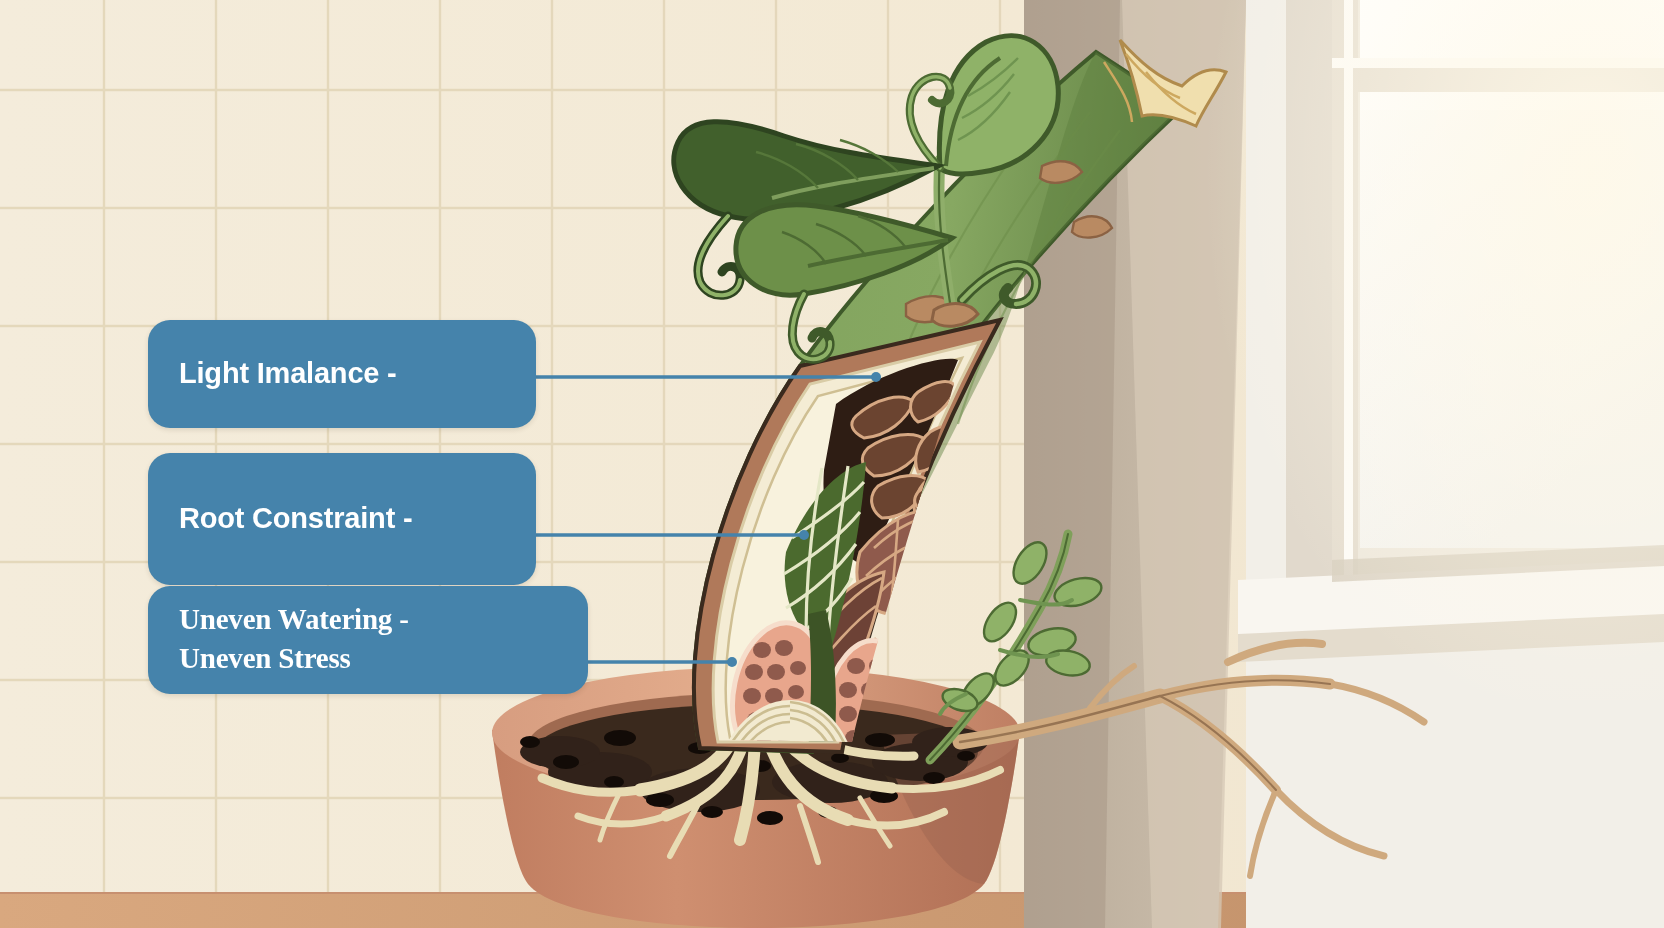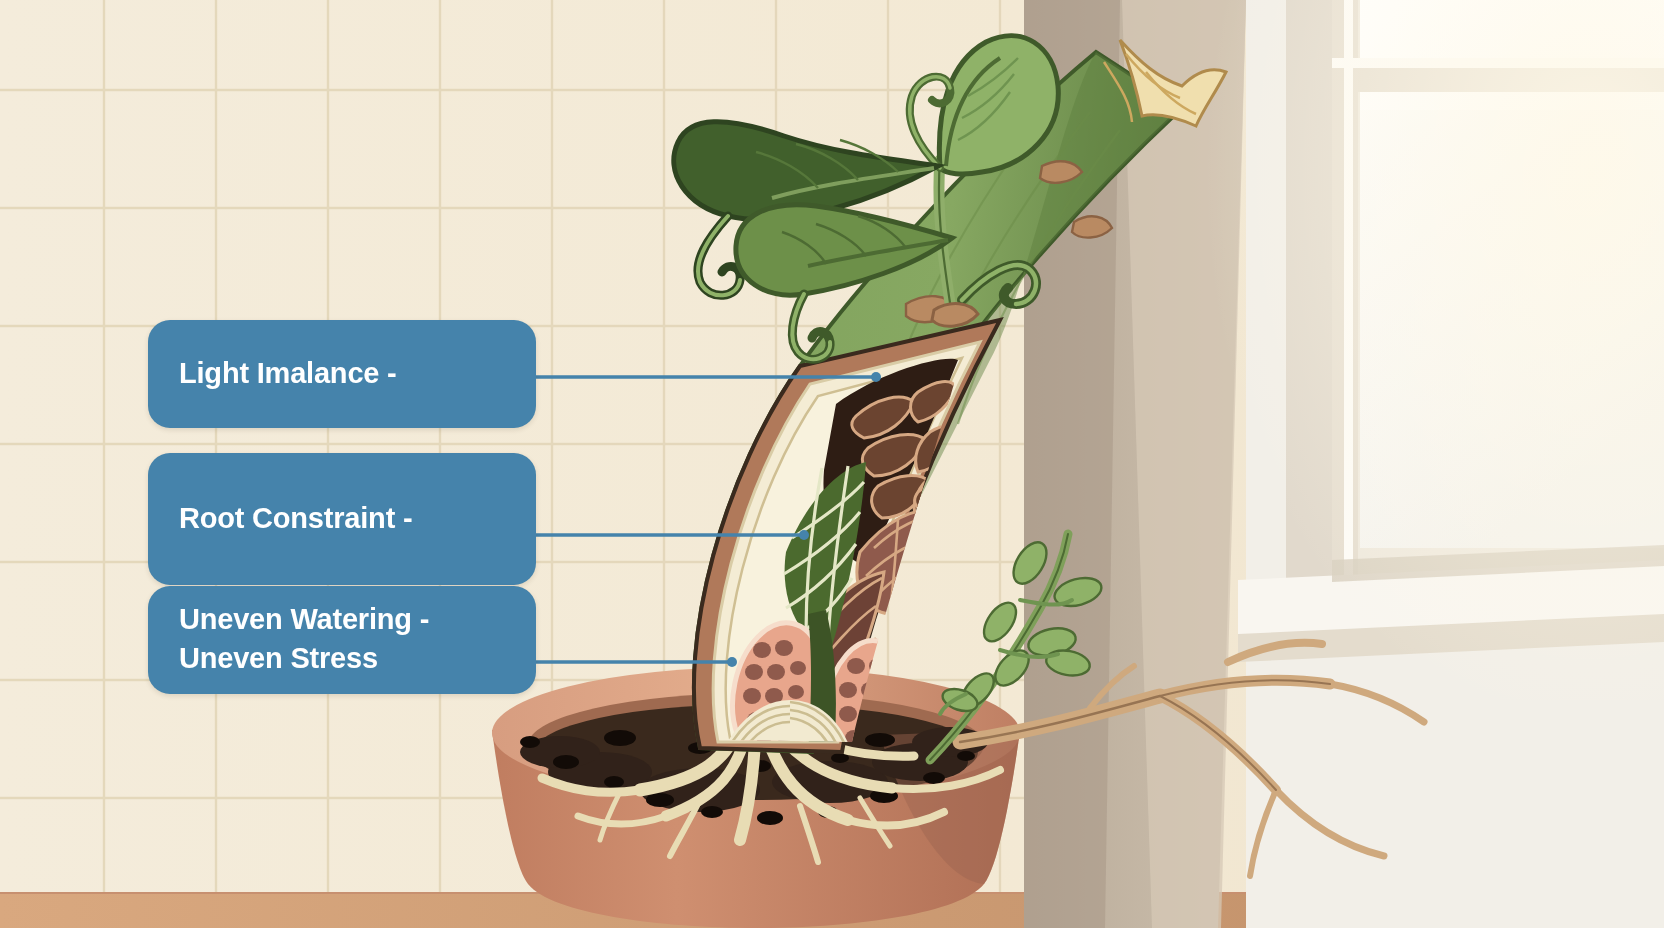--- a/index.html
+++ b/index.html
@@ -413,21 +413,21 @@
         <span>Light Imalance -</span>
       </div>
     </div>
 
     <div class="callout" id="co1" style="left: 148px; top: 453px; width: 388px; height: 132px; background: rgb(69, 131, 171); color: rgb(255, 255, 255);">
       <div>
         <span>Root Constraint -</span>
       </div>
     </div>
 
-    <div class="callout" id="co2" style="left: 148px; top: 586px; width: 388px; height: 108px; background: rgb(69, 131, 171); color: rgb(255, 255, 255);">
+    <div class="callout" id="co2" style="left: 148px; top: 586px; width: 440px; height: 108px; background: rgb(69, 131, 171); color: rgb(255, 255, 255); font-family: Liberation Serif, serif;">
       <div>
         <span>Uneven Watering -</span>
         <span>Uneven Stress</span>
       </div>
     </div>
 
   </div>
 
 </div>
 

